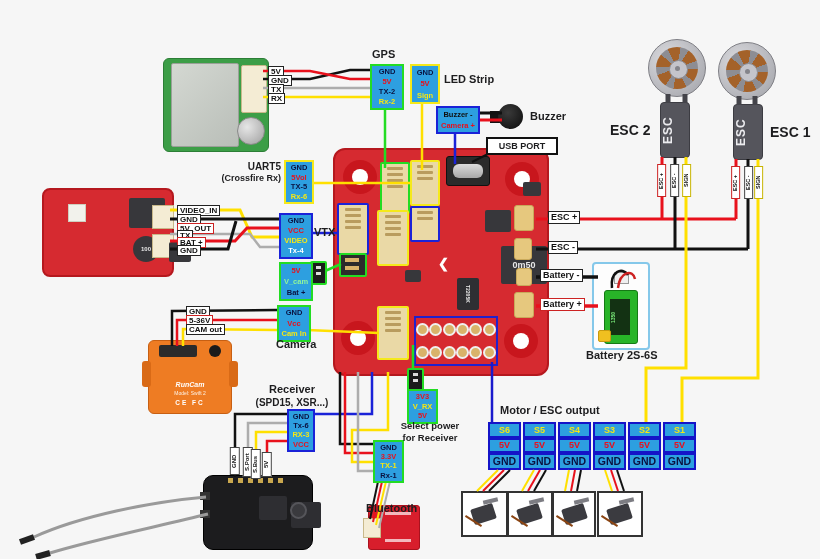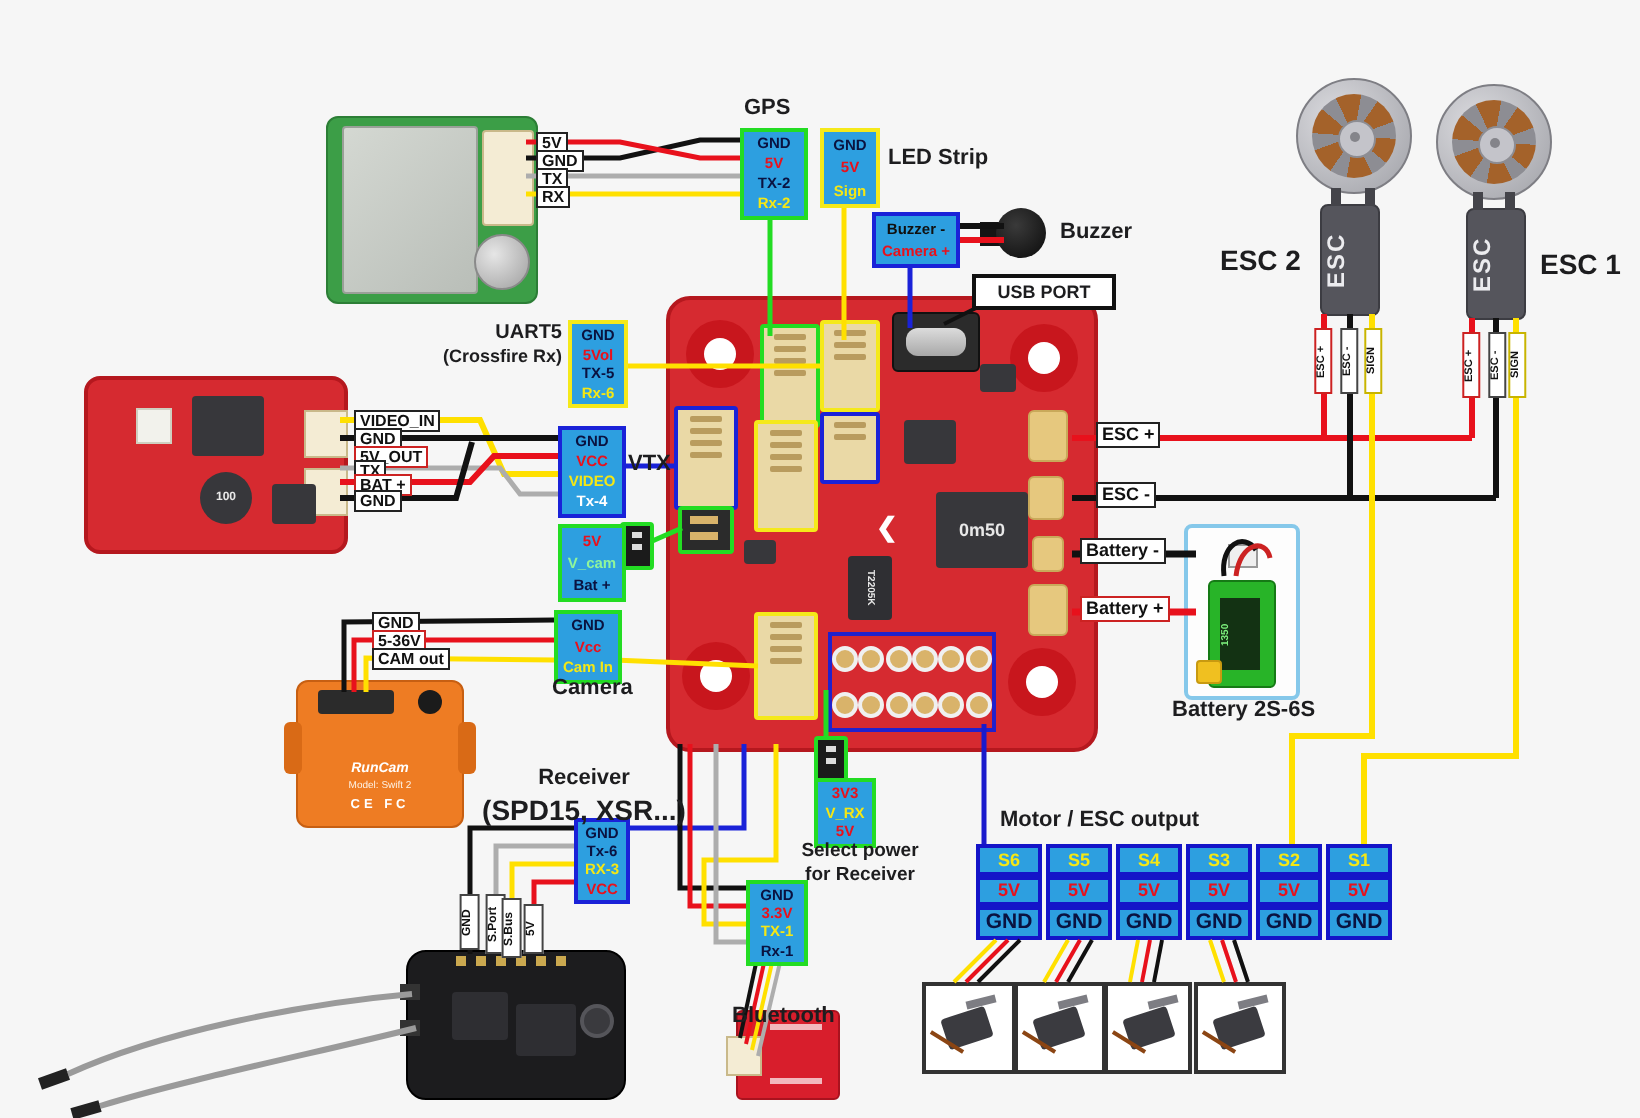--- a/index.html
+++ b/index.html
@@ -12,21 +12,21 @@
   .bG{border-color:#23DC23}.bY{border-color:#F5E91A}.bB{border-color:#1A22D8}
   .tN{color:#0A1240}.tR{color:#E8111C}.tY{color:#F5E714}.tW{color:#FFFFFF}.tG{color:#90F59B}.tK{color:#101010}
   .title{position:absolute;z-index:4;font-weight:bold;color:#1d1d1f;font-size:11px;white-space:nowrap;}
   .tag{position:absolute;z-index:4;background:#fff;border:1px solid #222;font-weight:bold;font-size:8px;line-height:9px;padding:0 2px;color:#111;white-space:nowrap;}
   .vtag{position:absolute;z-index:4;background:#fff;border:1px solid #444;font-weight:bold;font-size:5.5px;color:#111;writing-mode:vertical-rl;transform:rotate(180deg);text-align:center;line-height:1.3;padding:2px 0;}
   .hole{position:absolute;border-radius:50%;background:#c8161d;}
   .hole i{position:absolute;left:50%;top:50%;width:16px;height:16px;margin:-8px 0 0 -8px;border-radius:50%;background:#fff;}
   .conn{position:absolute;background:#ead9a6;border:2px solid;border-radius:2px;}
   .conn i{display:block;margin:3px auto 0;width:60%;height:3px;background:#b99c5e;border-radius:1px;}
   .pad{position:absolute;background:#e6c87e;border:1px solid #c9a95a;border-radius:3px;}
-  .chip{position:absolute;background:#37373b;border-radius:2px;color:#e8e8e8;font-weight:bold;display:flex;align-items:center;justify-content:center;}
+  .chip{position:absolute;background:#37373b;border-radius:2px;color:#e8e8e8;font-weight:bold;display:flex;align-items:center;justify-content:center;margin-left:33px;}
   .jumper{position:absolute;z-index:4;width:13px;height:20px;background:#1b1b1b;border:2px solid #23DC23;border-radius:2px;}
   .jumper i{display:block;width:5px;height:3px;background:#ddd;margin:3px auto 0;}
   .escbody{position:absolute;background:#55555c;border-radius:4px;color:#ececef;font-weight:bold;writing-mode:vertical-rl;transform:rotate(180deg);text-align:center;font-size:12px;letter-spacing:1px;border:1px solid #3c3c42;}
   .motor{position:absolute;width:56px;height:56px;border-radius:50%;background:radial-gradient(circle at 35% 35%,#dcdce0,#9fa0a6);border:1px solid #7e7e84;}
   .motor .wind{position:absolute;left:50%;top:50%;width:42px;height:42px;margin:-21px 0 0 -21px;border-radius:50%;background:repeating-conic-gradient(from 10deg,#8d8d93 0deg 24deg,#a4622a 24deg 60deg);}
   .motor .hub{position:absolute;left:50%;top:50%;width:17px;height:17px;margin:-8.5px 0 0 -8.5px;border-radius:50%;background:#c4c4ca;border:1px solid #8d8d93;}
   .motor .ax{position:absolute;left:50%;top:50%;width:5px;height:5px;margin:-2.5px 0 0 -2.5px;border-radius:50%;background:#84848a;}
   .servobox{position:absolute;background:#fff;border:2px solid #333;}
   .servo-body{position:absolute;left:9px;top:13px;width:23px;height:16px;background:#3b3b40;border-radius:2px;transform:rotate(-18deg);}
   .servo-horn{position:absolute;left:20px;top:6px;width:15px;height:4px;background:#7d7d83;transform:rotate(-14deg);}
@@ -366,21 +366,21 @@
   <div class="title" style="left:530px;top:110px;">Buzzer</div>
   <div class="title" style="left:486px;top:137px;width:68px;height:14px;background:#fff;border:2px solid #111;text-align:center;font-size:9px;line-height:14px;">USB PORT</div>
   <div class="title" style="left:205px;top:161px;width:76px;text-align:right;font-size:10px;line-height:1.2;">
     <div>UART5</div>
     <div style="font-size:9px;">(Crossfire Rx)</div>
   </div>
   <div class="title" style="left:314px;top:226px;">VTX</div>
   <div class="title" style="left:276px;top:338px;">Camera</div>
   <div class="title" style="left:240px;top:383px;width:104px;text-align:center;line-height:1.25;">
     <div>Receiver</div>
-    <div style="font-size:14px;">(SPD15, XSR...)</div>
+    <div style="font-size:10px;">(SPD15, XSR...)</div>
   </div>
   <div class="title" style="left:398px;top:420px;width:64px;text-align:center;font-size:9.5px;line-height:1.25;">
     <div>Select power</div>
     <div>for Receiver</div>
   </div>
   <div class="title" style="left:366px;top:484px;margin-top:18px;">Bluetooth</div>
   <div class="title" style="left:586px;top:349px;">Battery 2S-6S</div>
   <div class="title" style="left:500px;top:404px;">Motor / ESC output</div>
   <div class="title" style="left:610px;top:122px;font-size:14px;">ESC 2</div>
   <div class="title" style="left:770px;top:124px;font-size:14px;">ESC 1</div>

